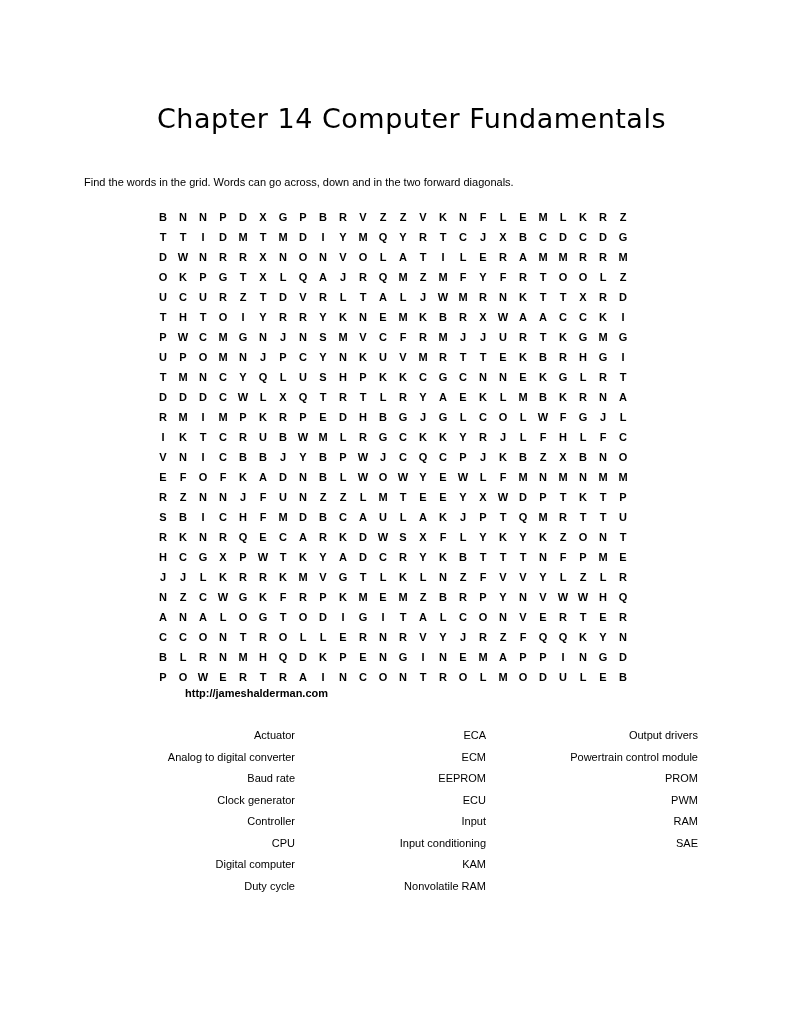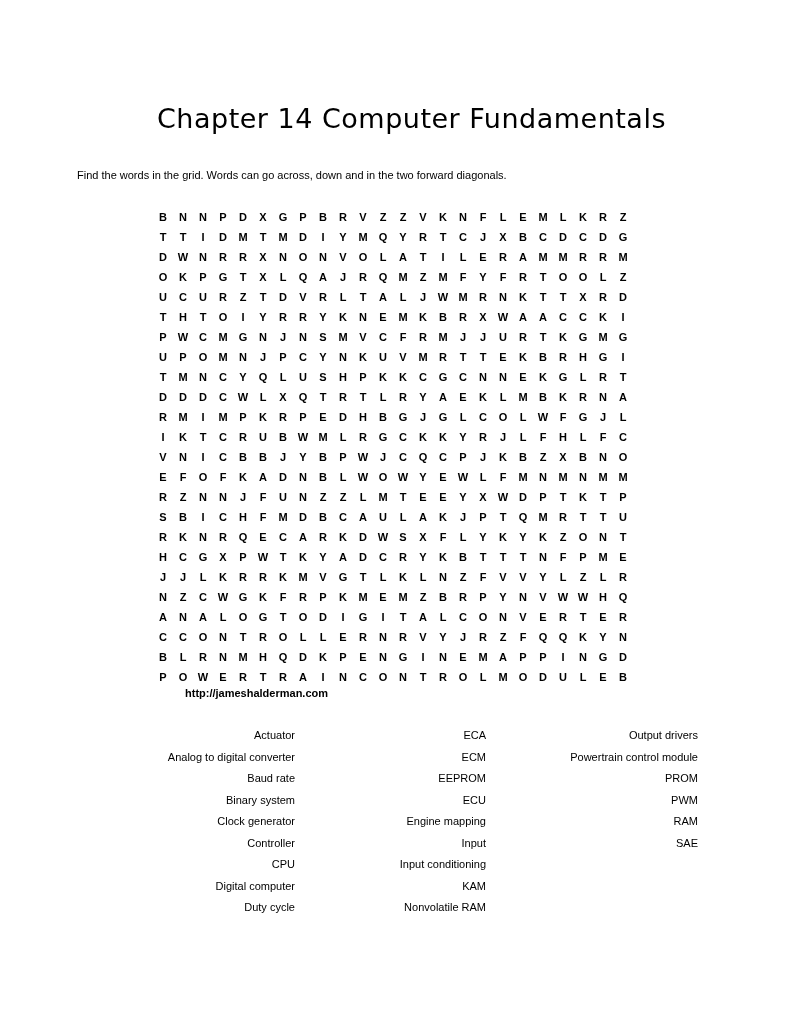--- a/index.html
+++ b/index.html
@@ -21,21 +21,21 @@
     text-align: center;
     font-family: "DejaVu Sans", sans-serif;
     font-size: 27px;
     font-weight: 400;
     letter-spacing: 0.5px;
   }
   .instructions {
     position: absolute;
     top: 167px;
     left: 75px;
-    margin: 2px;
+    margin: 9px;
     font-size: 11px;
     font-weight: 400;
   }
   .grid {
     position: absolute;
     top: 207px;
     left: 153px;
     width: 480px;
   }
   .grid-row { display: flex; height: 20px; }
@@ -706,34 +706,32 @@
         <span class="cell">B</span>
       </div>
     </div>
 
   <div class="url">http://jameshalderman.com</div>
 
   <div class="word-col word-col-1">
       <div class="word">Actuator</div>
       <div class="word">Analog to digital converter</div>
       <div class="word">Baud rate</div>
-      <div class="word">Binary system</div>
       <div class="word">Clock generator</div>
       <div class="word">Controller</div>
       <div class="word">CPU</div>
       <div class="word">Digital computer</div>
       <div class="word">Duty cycle</div>
     </div>
 
   <div class="word-col word-col-2">
       <div class="word">ECA</div>
       <div class="word">ECM</div>
       <div class="word">EEPROM</div>
       <div class="word">ECU</div>
-      <div class="word">Engine mapping</div>
       <div class="word">Input</div>
       <div class="word">Input conditioning</div>
       <div class="word">KAM</div>
       <div class="word">Nonvolatile RAM</div>
     </div>
 
   <div class="word-col word-col-3">
       <div class="word">Output drivers</div>
       <div class="word">Powertrain control module</div>
       <div class="word">PROM</div>

